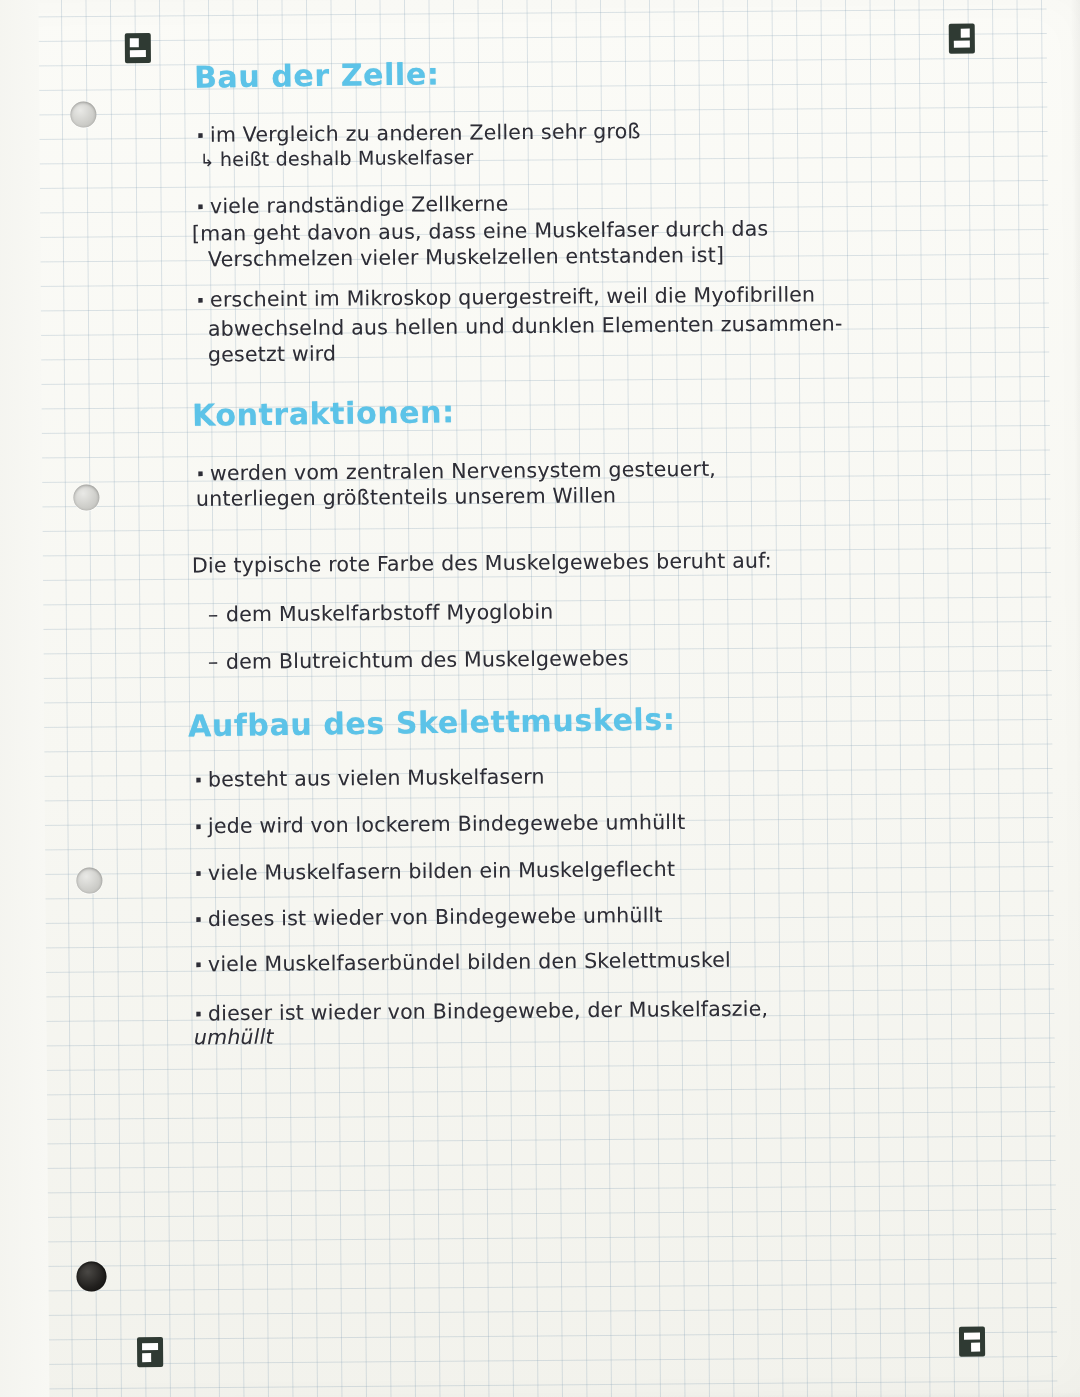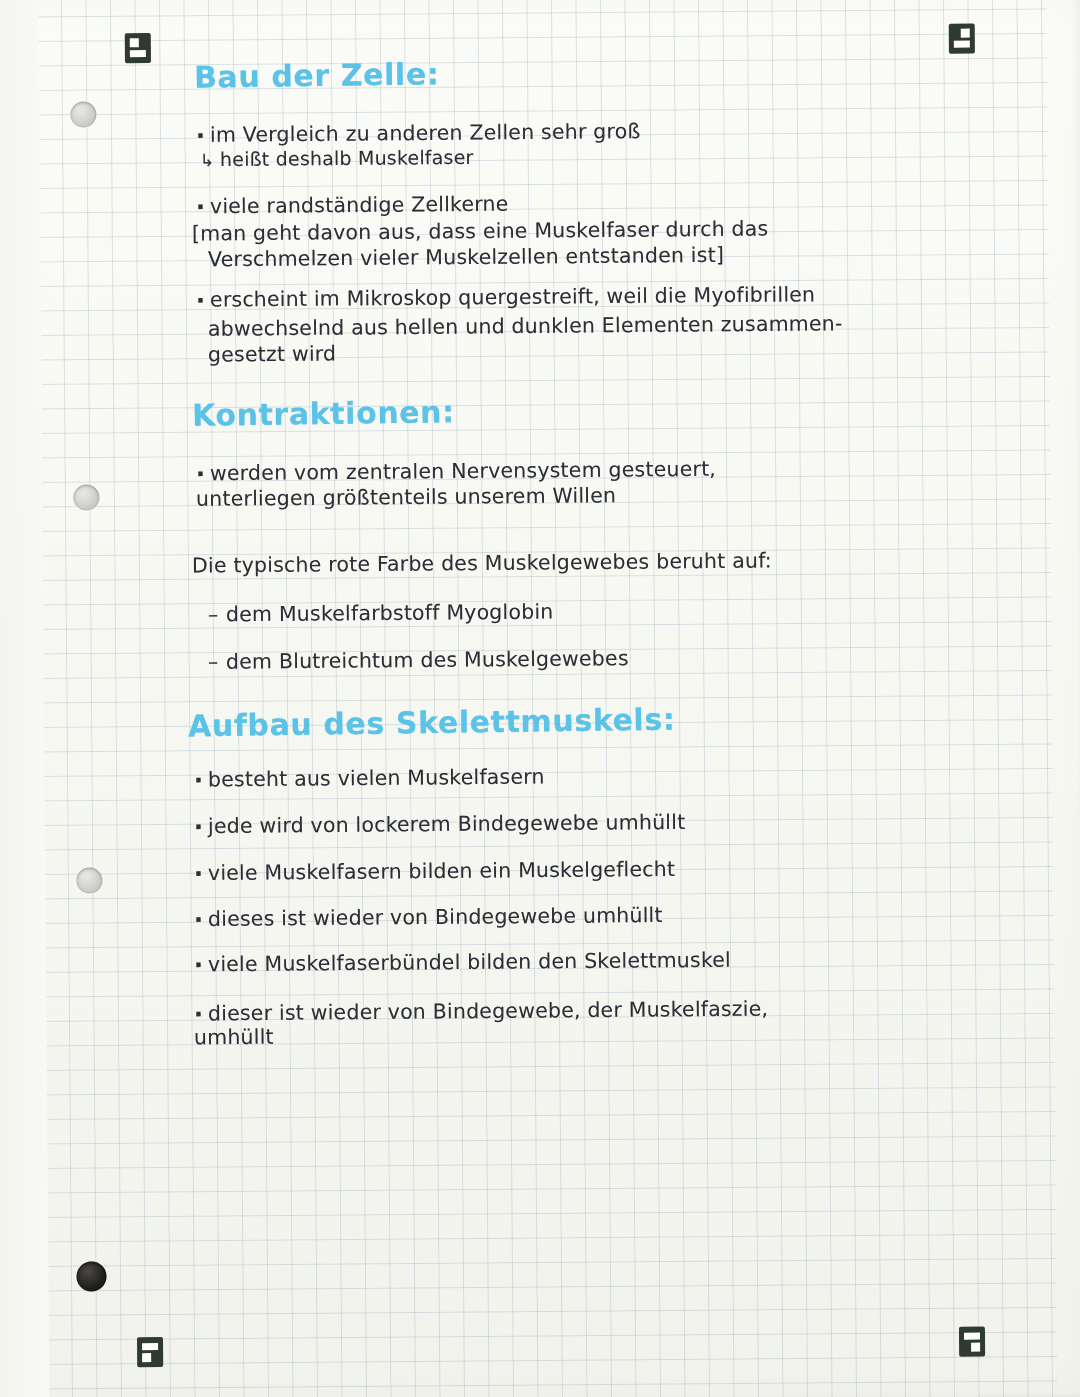--- a/index.html
+++ b/index.html
@@ -258,16 +258,16 @@
     <div class="blk hw bullet-line dot tilt1" style="left:24px; top:791px;">jede wird von lockerem Bindegewebe umhüllt</div>
 
     <div class="blk hw bullet-line dot tilt1" style="left:24px; top:838px;">viele Muskelfasern bilden ein Muskelgeflecht</div>
 
     <div class="blk hw bullet-line dot tilt1" style="left:24px; top:884px;">dieses ist wieder von Bindegewebe umhüllt</div>
 
     <div class="blk hw bullet-line dot tilt1" style="left:24px; top:929px;">viele Muskelfaserbündel bilden den Skelettmuskel</div>
 
     <div class="blk hw bullet-line dot tilt1" style="left:24px; top:978px;">dieser ist wieder von Bindegewebe, der Muskelfaszie,</div>
 
-    <div class="blk hw bullet-line tilt1" style="left:24px; top:1004px;">umhüllt</div>
+    <div class="blk hw bullet-line tilt1" style="left:24px; top:1004px;font-style:italic;">umhüllt</div>
 
   </div>
 </div>
 
 </body></html>

